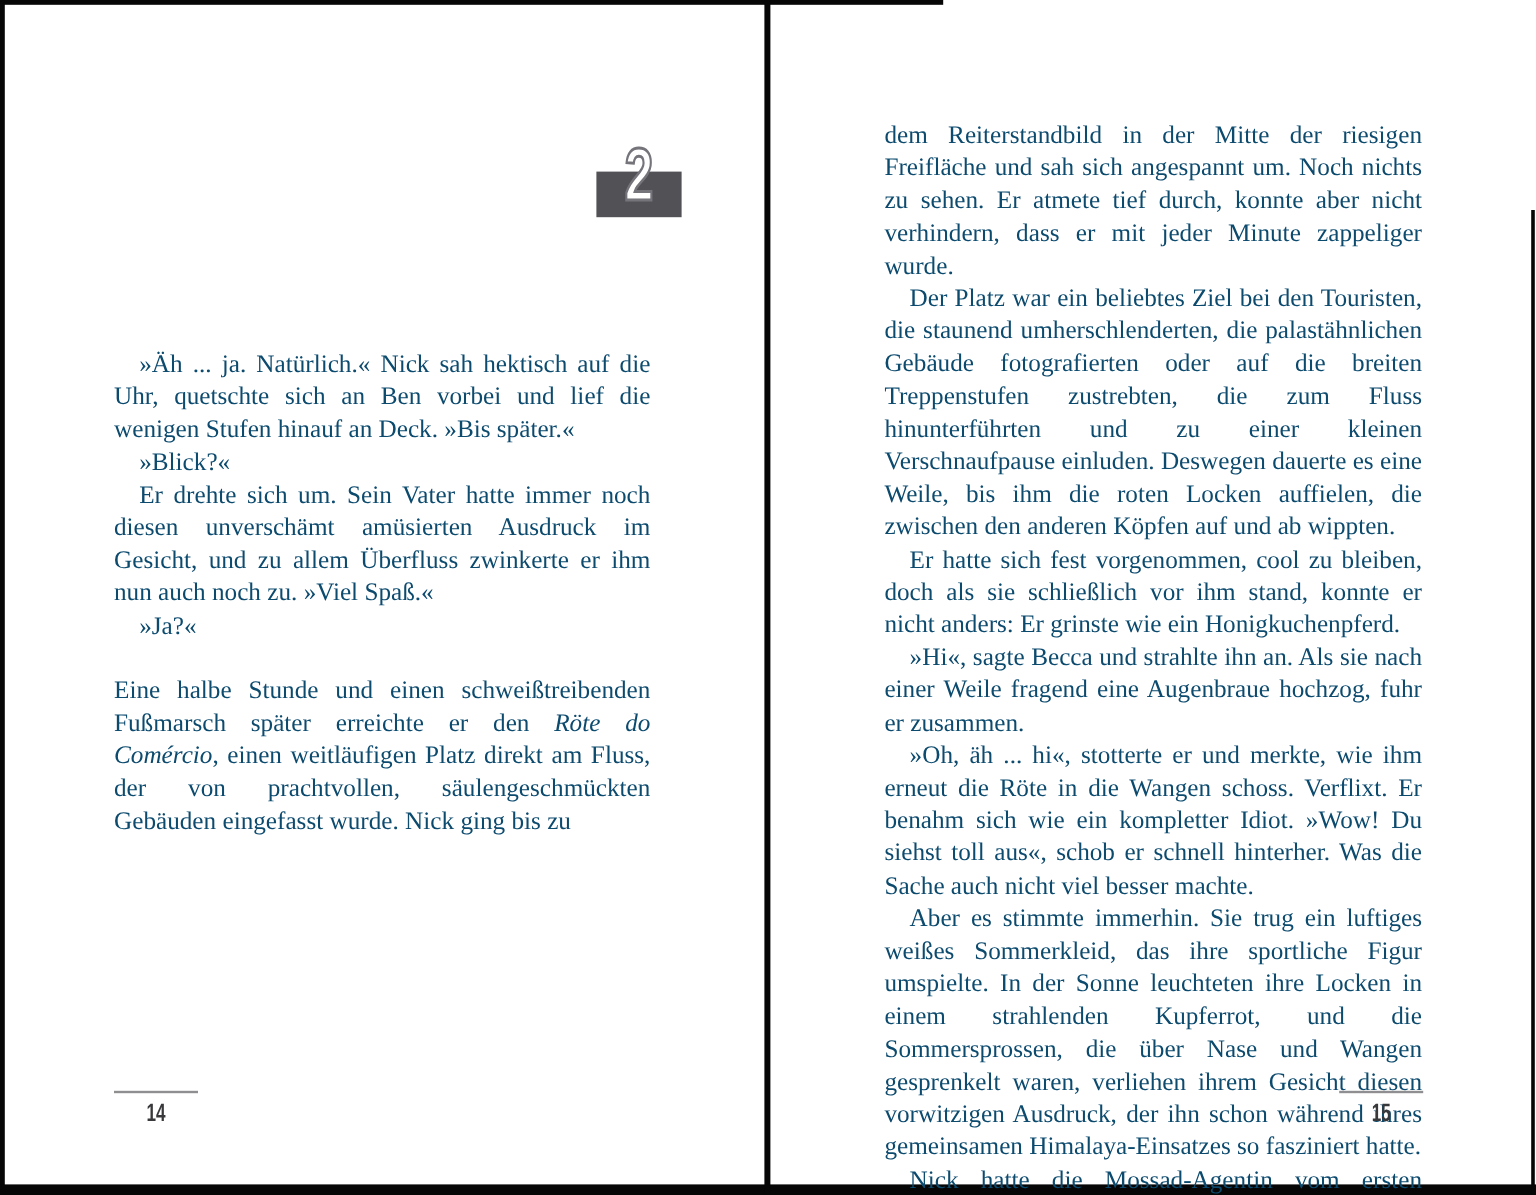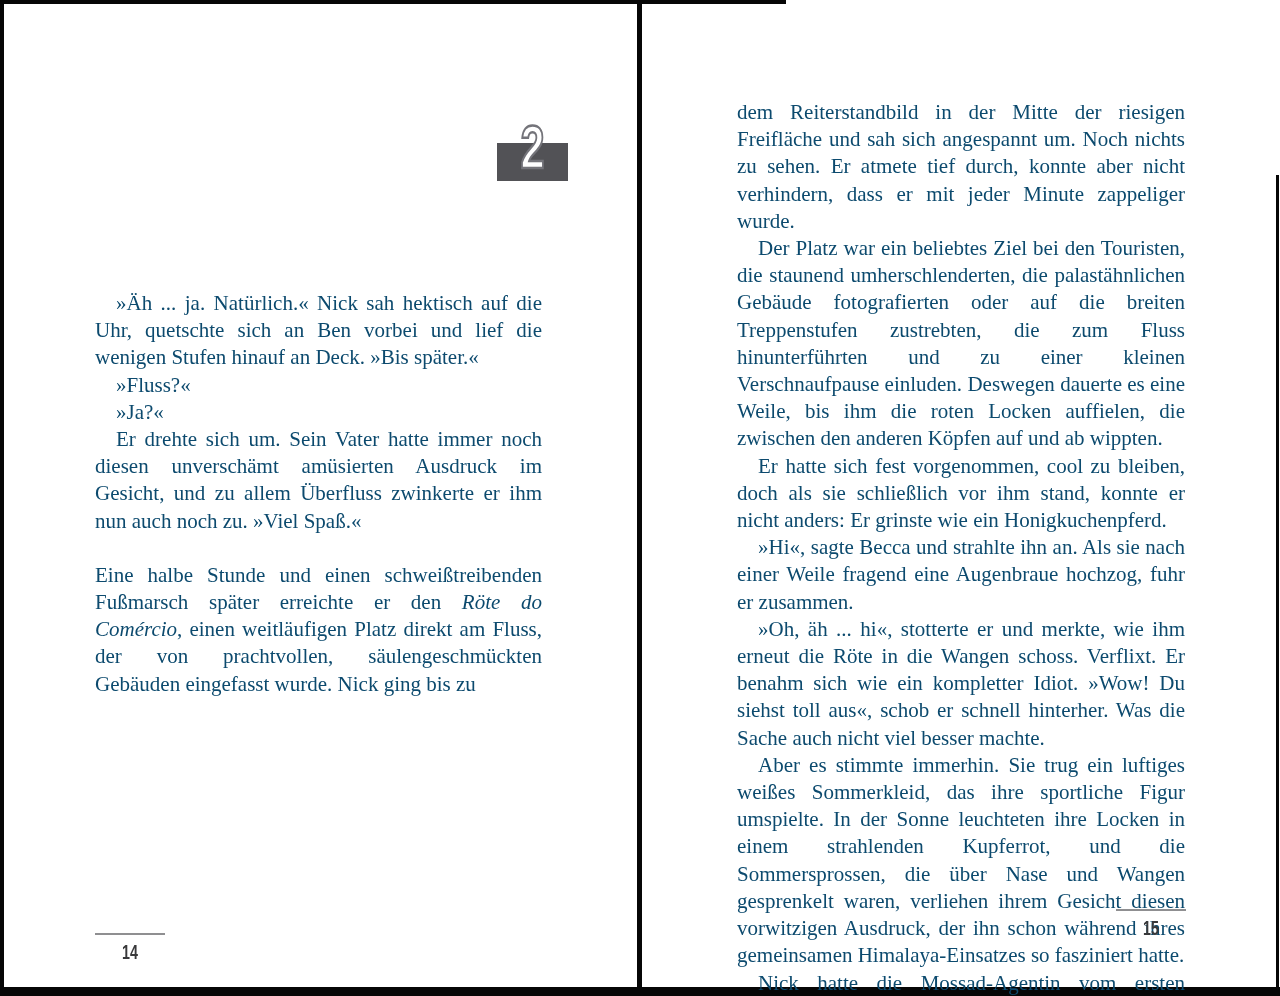--- a/index.html
+++ b/index.html
@@ -59,21 +59,21 @@
   }
   .textblock-left  { left: 95px;  top: 290px; width: 447px; }
   .textblock-right { left: 737px; top: 99px;  width: 448px; }
   .textblock p { margin: 0; padding: 0; }
   .textblock p.indent { text-indent: 21px; }
   .textblock p.space-before { margin-top: 27px; }
   .italic { font-style: italic; }
 
   
   .footer { position: absolute; width: 70px; }
-  .footer-left  { left: 95px;   top: 933px; }
+  .footer-left  { left: 95px;   top: 909px; }
   .footer-right { left: 1116px; top: 909px; }
   .footer-rule  { width: 70px; height: 0; border-top: 2px solid #8f8f91; }
   .pagenum {
     margin-top: 5px;
     text-align: center;
     font-family: "Liberation Sans", sans-serif;
     font-weight: 700;
     font-size: 21px;
     color: #39393b;
     transform: scaleX(0.68);
@@ -90,23 +90,23 @@
   <div class="edge edge-right"></div>
   <div class="gutter"></div>
 
   <div>
     <div>
       <div class="chapter-rect"></div>
       <div class="chapter-num">2</div>
     </div>
     <div class="textblock textblock-left" lang="de">
         <p class="indent"><span>»Äh ... ja. Natürlich.« Nick sah hektisch auf die Uhr, quetschte sich an Ben vorbei und lief die wenigen Stufen hinauf an Deck. »Bis später.«</span></p>
-        <p class="indent"><span>»Fluss?«</span></p>
+        <p class="indent"><span>»Blick?«</span></p>
+        <p class="indent"><span>Er drehte sich um. Sein Vater hatte immer noch diesen unverschämt amüsierten Ausdruck im Gesicht, und zu allem Überfluss zwinkerte er ihm nun auch noch zu. »Viel Spaß.«</span></p>
         <p class="indent"><span>»Ja?«</span></p>
-        <p class="indent"><span>Er drehte sich um. Sein Vater hatte immer noch diesen unverschämt amüsierten Ausdruck im Gesicht, und zu allem Überfluss zwinkerte er ihm nun auch noch zu. »Viel Spaß.«</span></p>
         <p class="space-before"><span>Eine halbe Stunde und einen schweißtreibenden Fußmarsch später erreichte er den </span><span class="italic">Röte do Comércio</span><span>, einen weitläufigen Platz direkt am Fluss, der von prachtvollen, säulengeschmückten Gebäuden eingefasst wurde. Nick ging bis zu</span></p>
       </div>
     <div class="footer footer-left">
       <div class="footer-rule"></div>
       <div class="pagenum">14</div>
     </div>
   </div>
 
   <div>
     <div class="textblock textblock-right" lang="de">

